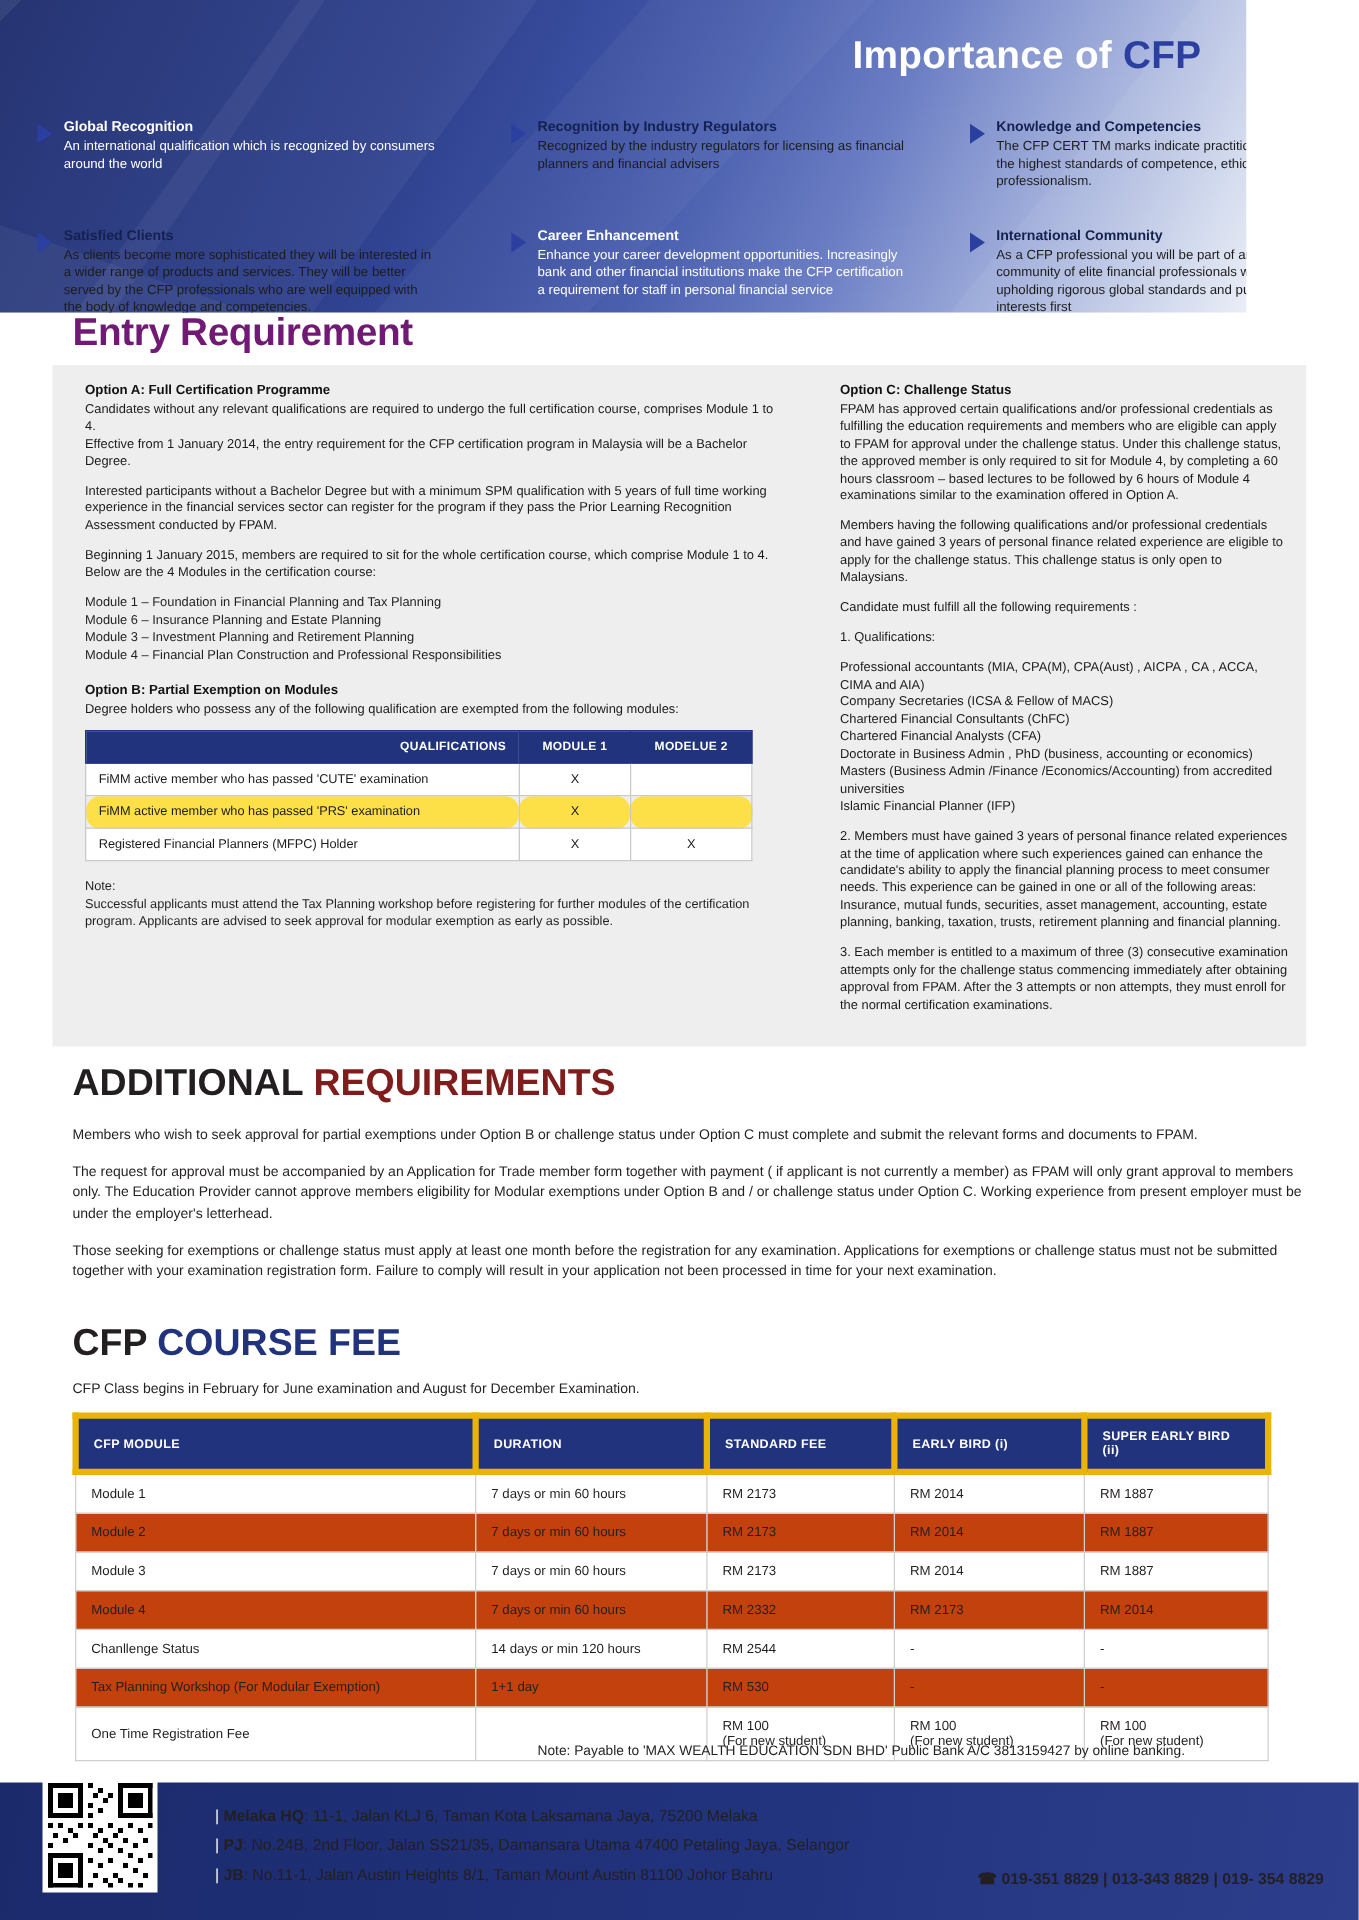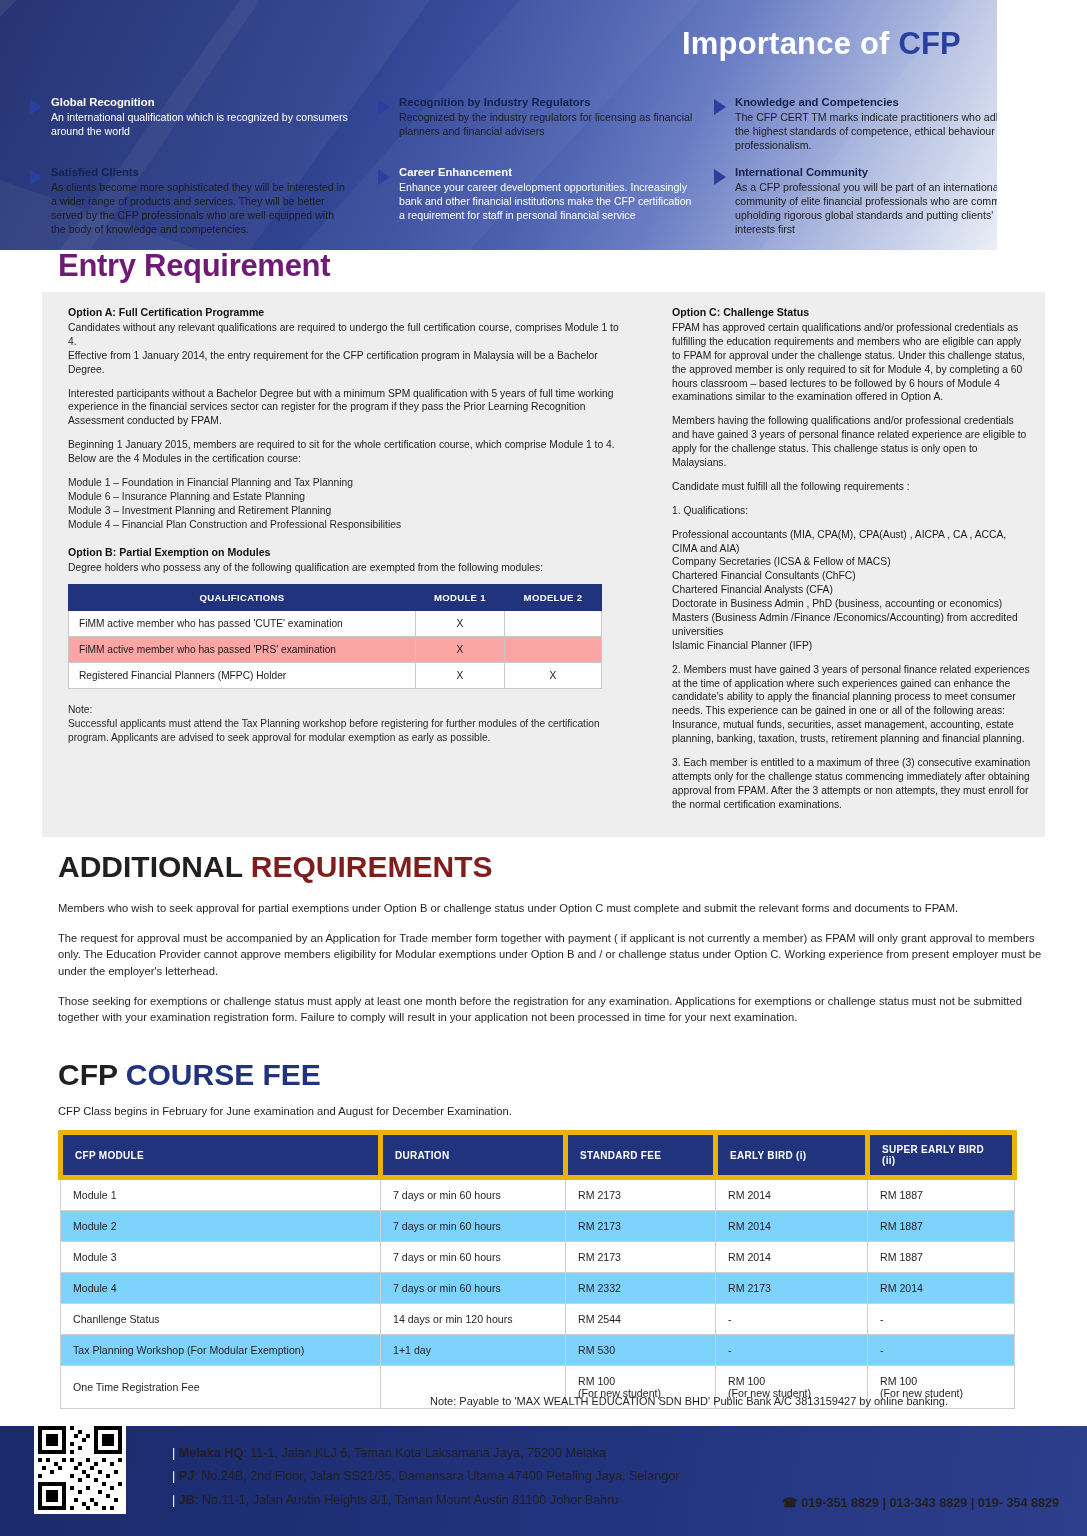--- a/index.html
+++ b/index.html
@@ -21,21 +21,21 @@
       linear-gradient(115deg,#1b2a6b 0%, #24357e 18%, #2d3f8c 32%, #3a4fa0 45%, #4a5fae 55%, #6b7ec4 68%, #9aa8d8 80%, #c9d2ea 92%, #e9edf7 100%);
     overflow:hidden;
   }
   .banner-title{
     position:absolute; right:36px; top:26px;
     font-size:31px; font-weight:bold; color:#ffffff; letter-spacing:.2px;
   }
   .banner-title .accent{ color:#2b3fa0; }
   .imp-grid{
     position:absolute; left:30px; top:96px; width:1030px;
-    display:grid; grid-template-columns:348px 336px 332px; column-gap:0; row-gap:14px;
+    display:grid; grid-template-columns:348px 336px 332px; column-gap:0; row-gap:14px;gap:31px;
   }
   .imp-item{ display:flex; gap:9px; }
   .imp-arrow{
     width:0;height:0;border-top:8px solid transparent;border-bottom:8px solid transparent;
     border-left:12px solid #2b3fa0; margin-top:3px; flex:0 0 auto;
   }
   .imp-text h4{
     margin:0 0 2px 0; font-size:11.3px; font-weight:bold; color:#14204f;
   }
   .imp-text p{
@@ -58,27 +58,27 @@
   .entry-right{ position:absolute; left:672px; top:306px; width:360px; }
   .opt-head{ font-size:10.6px; font-weight:bold; color:#111; margin:0 0 3px 0; }
   .opt-p{ font-size:10.3px; line-height:1.35; margin:0 0 10px 0; color:#1b1b1b; }
   .opt-p.tight{ margin-bottom:0; }
   .mod-list{ font-size:10.3px; line-height:1.35; margin:0 0 14px 0; }
 
   
   .ex-table{ border-collapse:collapse; width:534px; font-size:10.2px; margin-top:4px;}
   .ex-table th{
     background:#22337e; color:#fff; font-size:9.6px; font-weight:bold;
-    text-align:center; padding:7px 10px; letter-spacing:.3px; border:1px solid #22337e;
+    text-align:right; padding:7px 10px; letter-spacing:.3px; border:1px solid #22337e;
   }
   .ex-table th.c{ text-align:center; }
   .ex-table td{
     border:1px solid #c9c9c9; padding:7px 10px; background:#ffffff; color:#1b1b1b;
   }
-  .ex-table tr.alt td{ background:#fca5a5; }
+  .ex-table tr.alt td{ background:#fde047;border-radius:11px; }
   .ex-table td.c{ text-align:center; }
   .note-block{ font-size:10.2px; line-height:1.35; margin-top:14px; width:560px;}
 
   
   .addl-title{
     position:absolute; left:58px; top:850px; font-size:30px; font-weight:bold; color:#231f20;
   }
   .addl-title .accent{ color:#7f1d1d; }
   .addl-body{ position:absolute; left:58px; top:900px; width:1000px; font-size:11.2px; line-height:1.45; }
   .addl-body p{ margin:0 0 14px 0; }
@@ -91,21 +91,21 @@
   .fee-sub{ position:absolute; left:58px; top:1105px; font-size:11.2px; }
   .fee-table{
     position:absolute; left:58px; top:1130px; width:959px;
     border-collapse:collapse; font-size:10.6px;
   }
   .fee-table th{
     background:#22337e; color:#fff; text-align:left; font-size:10px; font-weight:bold;
     padding:9px 12px; letter-spacing:.3px; border:5px solid #eab308;
   }
   .fee-table td{ border:1px solid #cfcfcf; padding:9px 12px; background:#fff; }
-  .fee-table tr.alt td{ background:#7dd3fc; }
+  .fee-table tr.alt td{ background:#c2410c; }
   .fee-note{ position:absolute; left:430px; top:1395px; font-size:11px; }
   .footer-accent{
     position:absolute; left:0; bottom:0; width:1087px; height:110px;
     background:linear-gradient(100deg,#1b2a6b 0%,#22337e 55%,#2d3f8c 100%);
   }
   .qr{
     position:absolute; left:34px; bottom:22px; width:92px; height:92px;
     background:#ffffff; padding:4px;
   }
   .qr svg{ display:block; }

